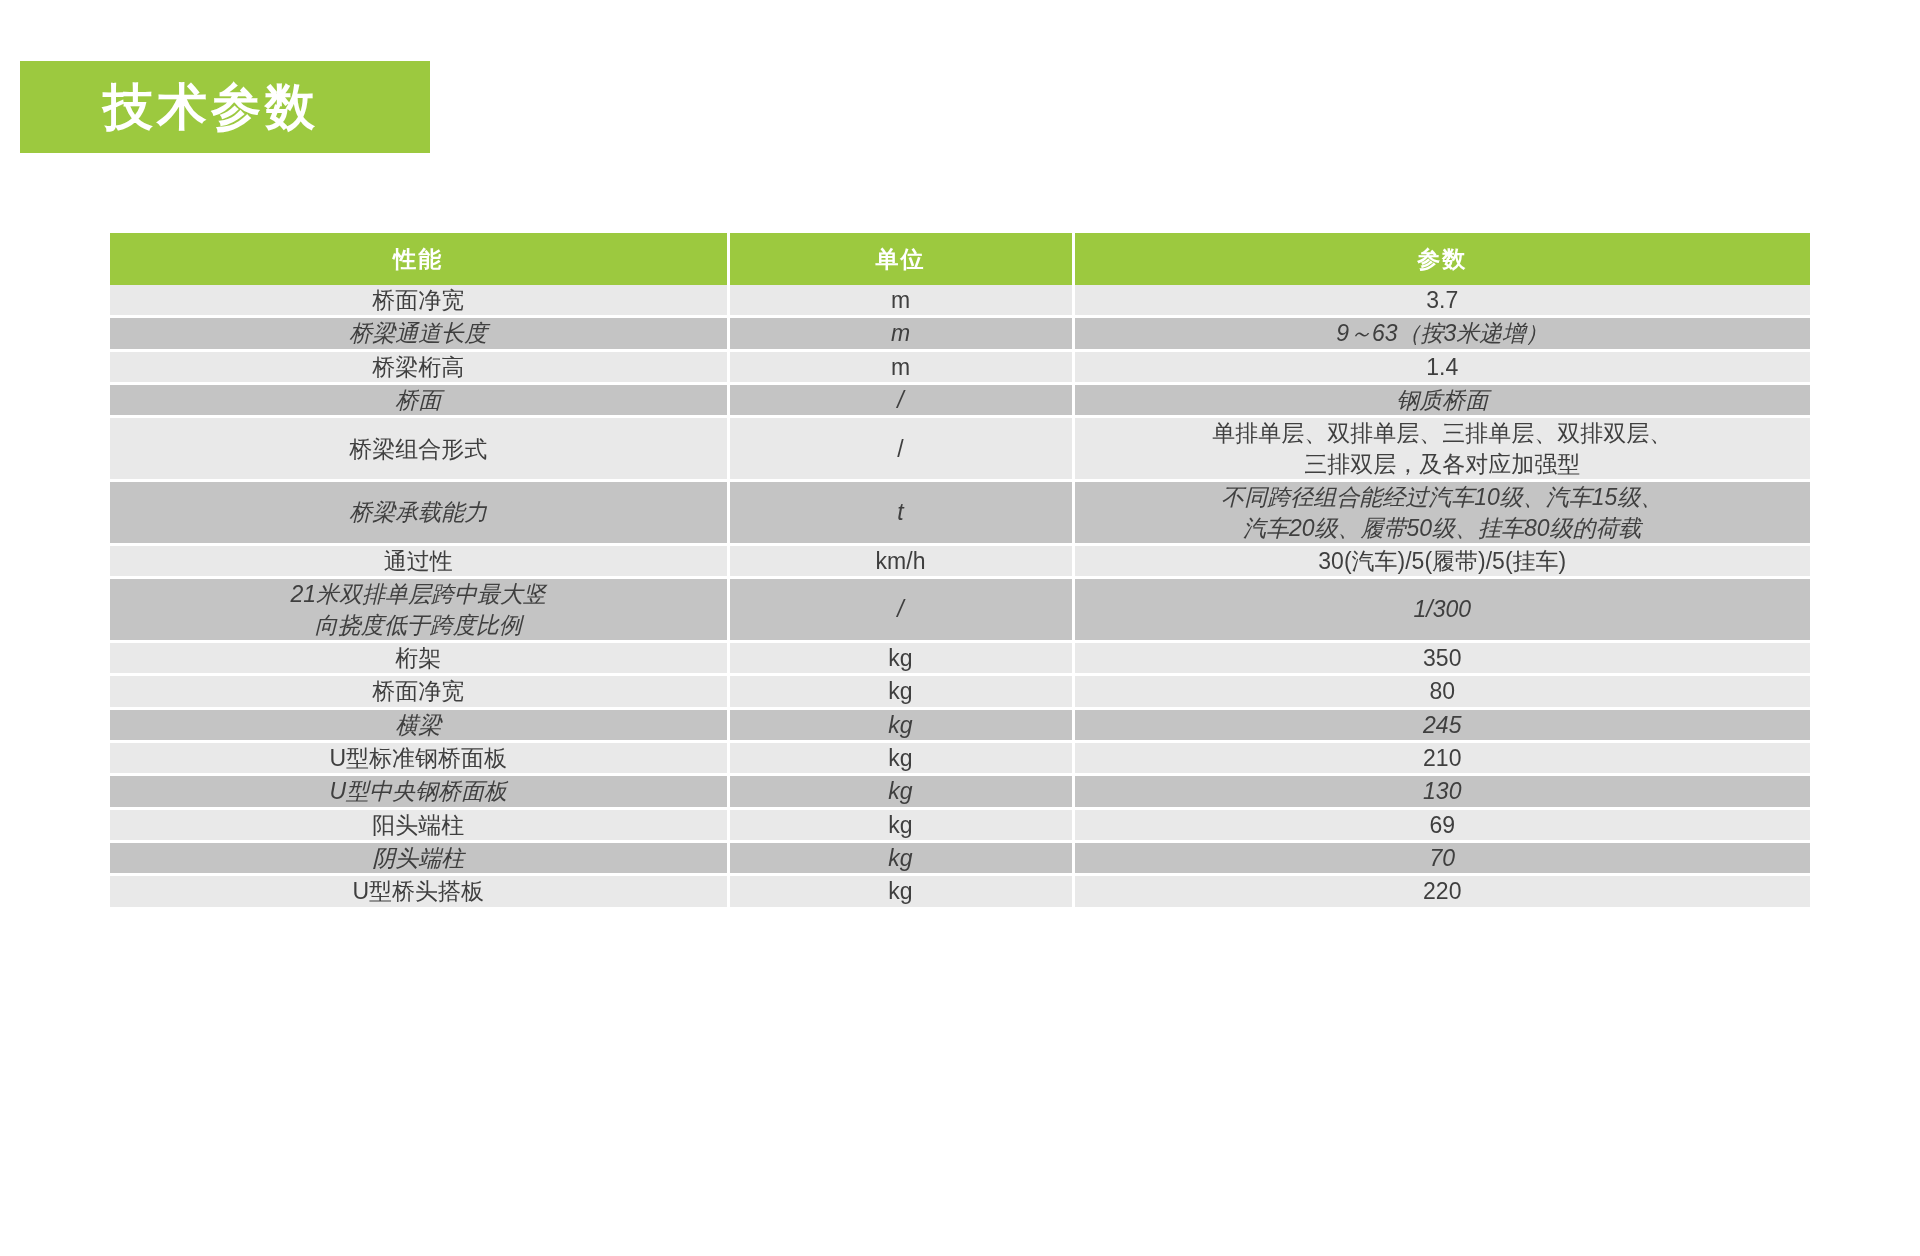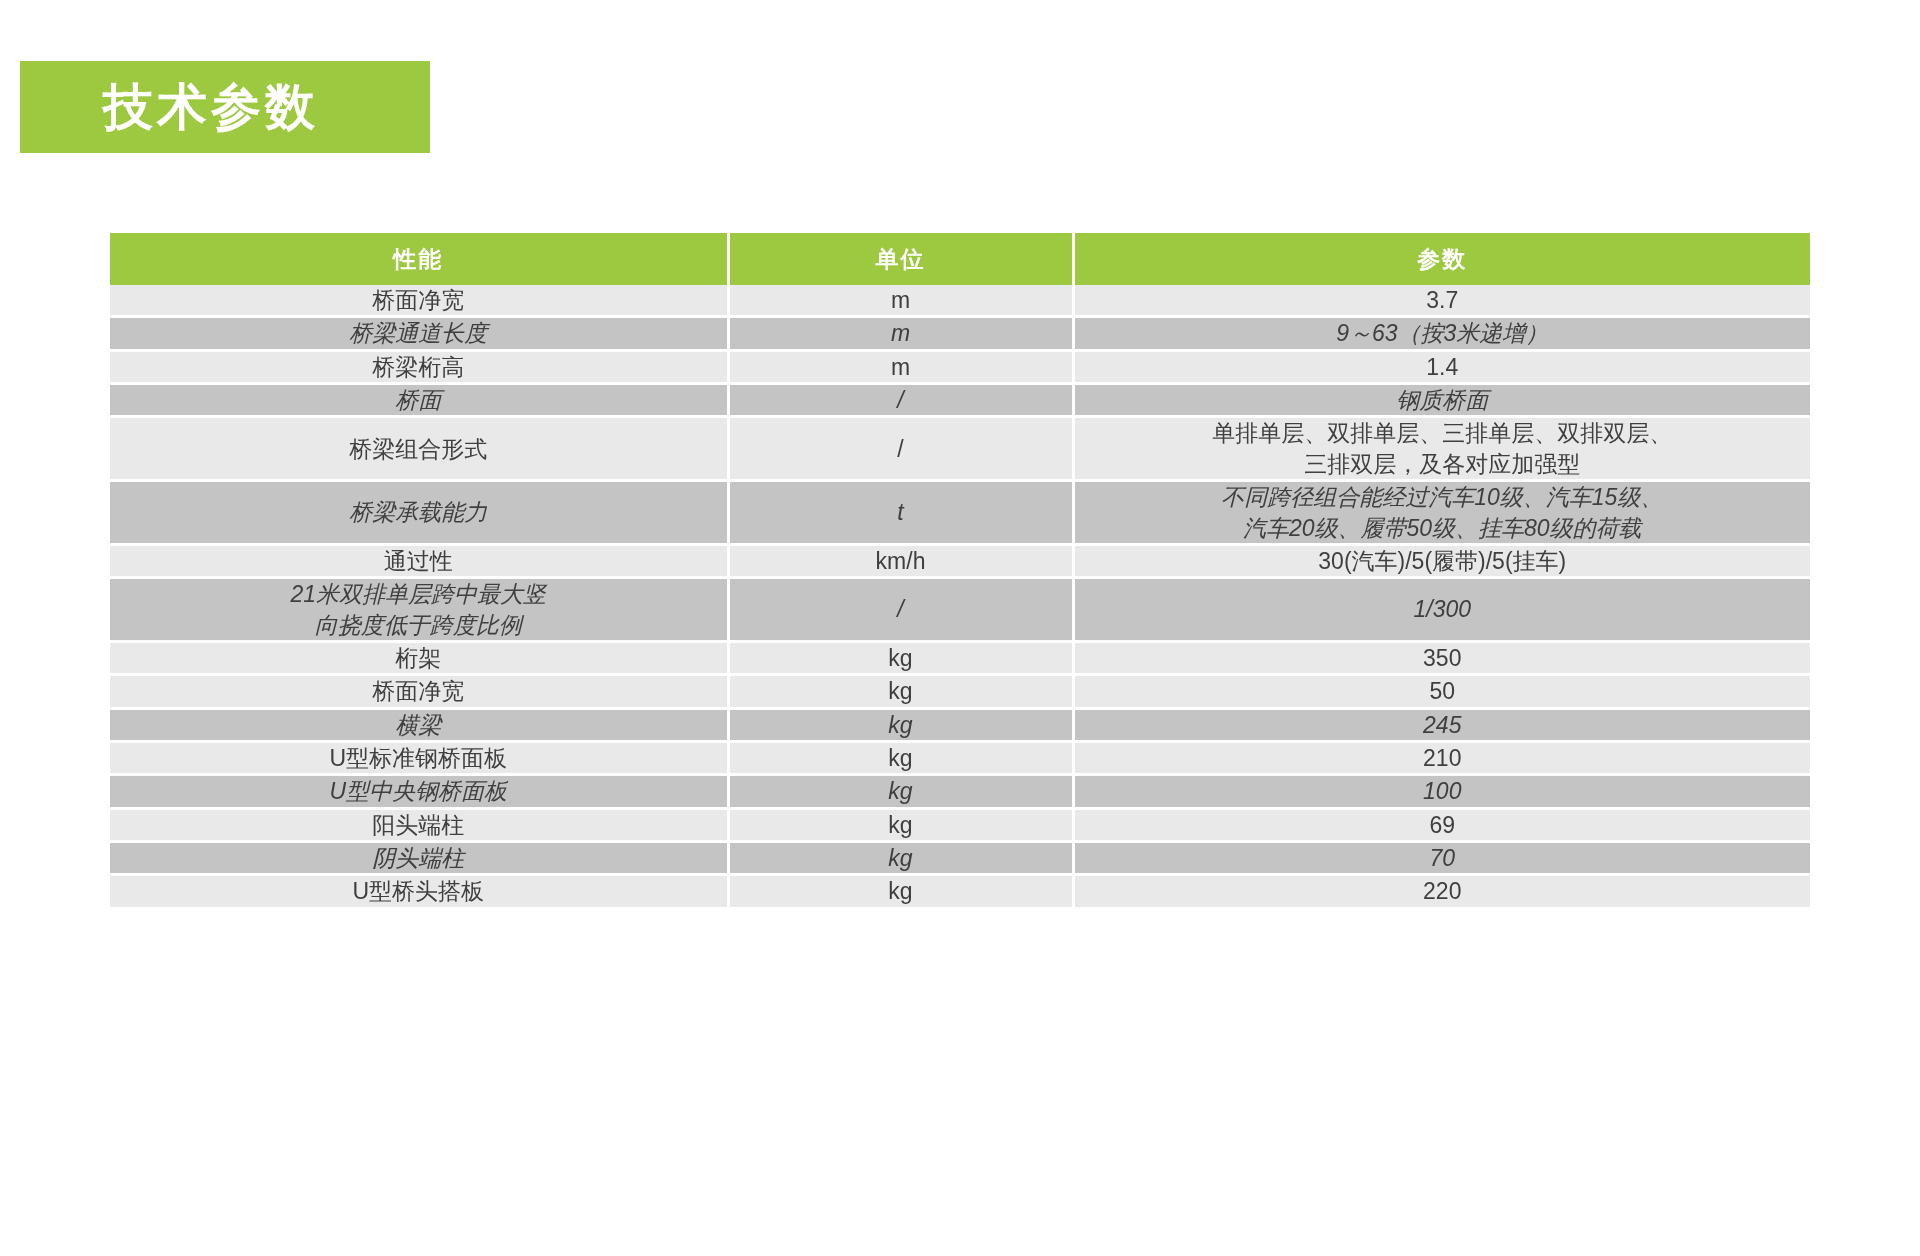--- a/index.html
+++ b/index.html
@@ -151,36 +151,36 @@
           <td>1/300</td>
         </tr>
         <tr class="row-odd">
           <td>桁架</td>
           <td>kg</td>
           <td>350</td>
         </tr>
         <tr class="row-odd">
           <td>桥面净宽</td>
           <td>kg</td>
-          <td>50</td>
+          <td>80</td>
         </tr>
         <tr class="row-even">
           <td>横梁</td>
           <td>kg</td>
           <td>245</td>
         </tr>
         <tr class="row-odd">
           <td>U型标准钢桥面板</td>
           <td>kg</td>
           <td>210</td>
         </tr>
         <tr class="row-even">
           <td>U型中央钢桥面板</td>
           <td>kg</td>
-          <td>100</td>
+          <td>130</td>
         </tr>
         <tr class="row-odd">
           <td>阳头端柱</td>
           <td>kg</td>
           <td>69</td>
         </tr>
         <tr class="row-even">
           <td>阴头端柱</td>
           <td>kg</td>
           <td>70</td>

